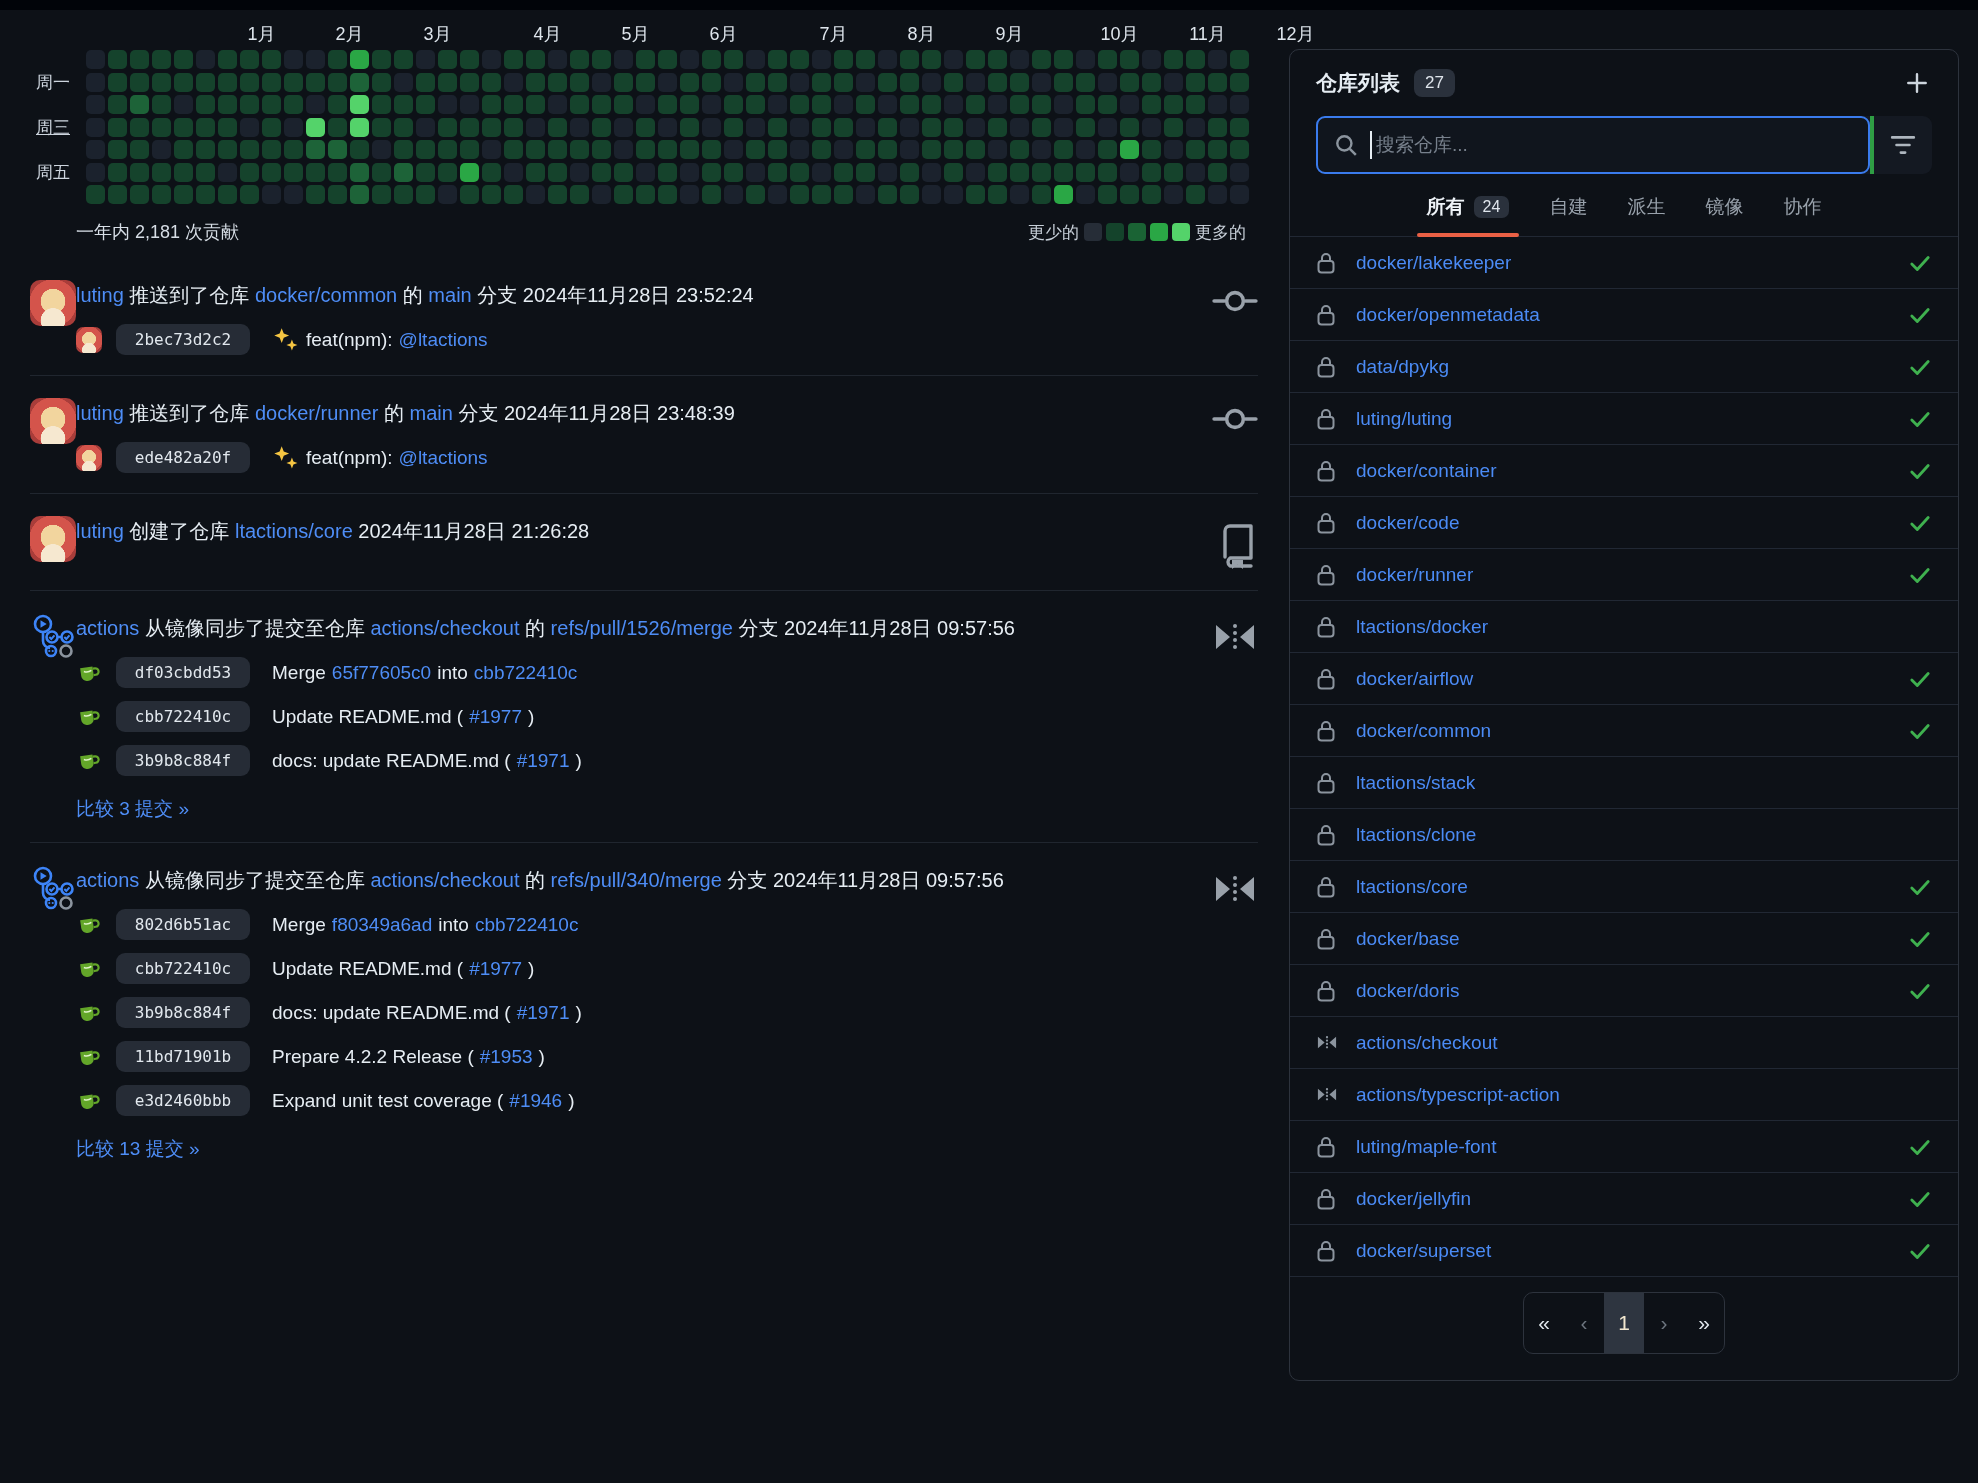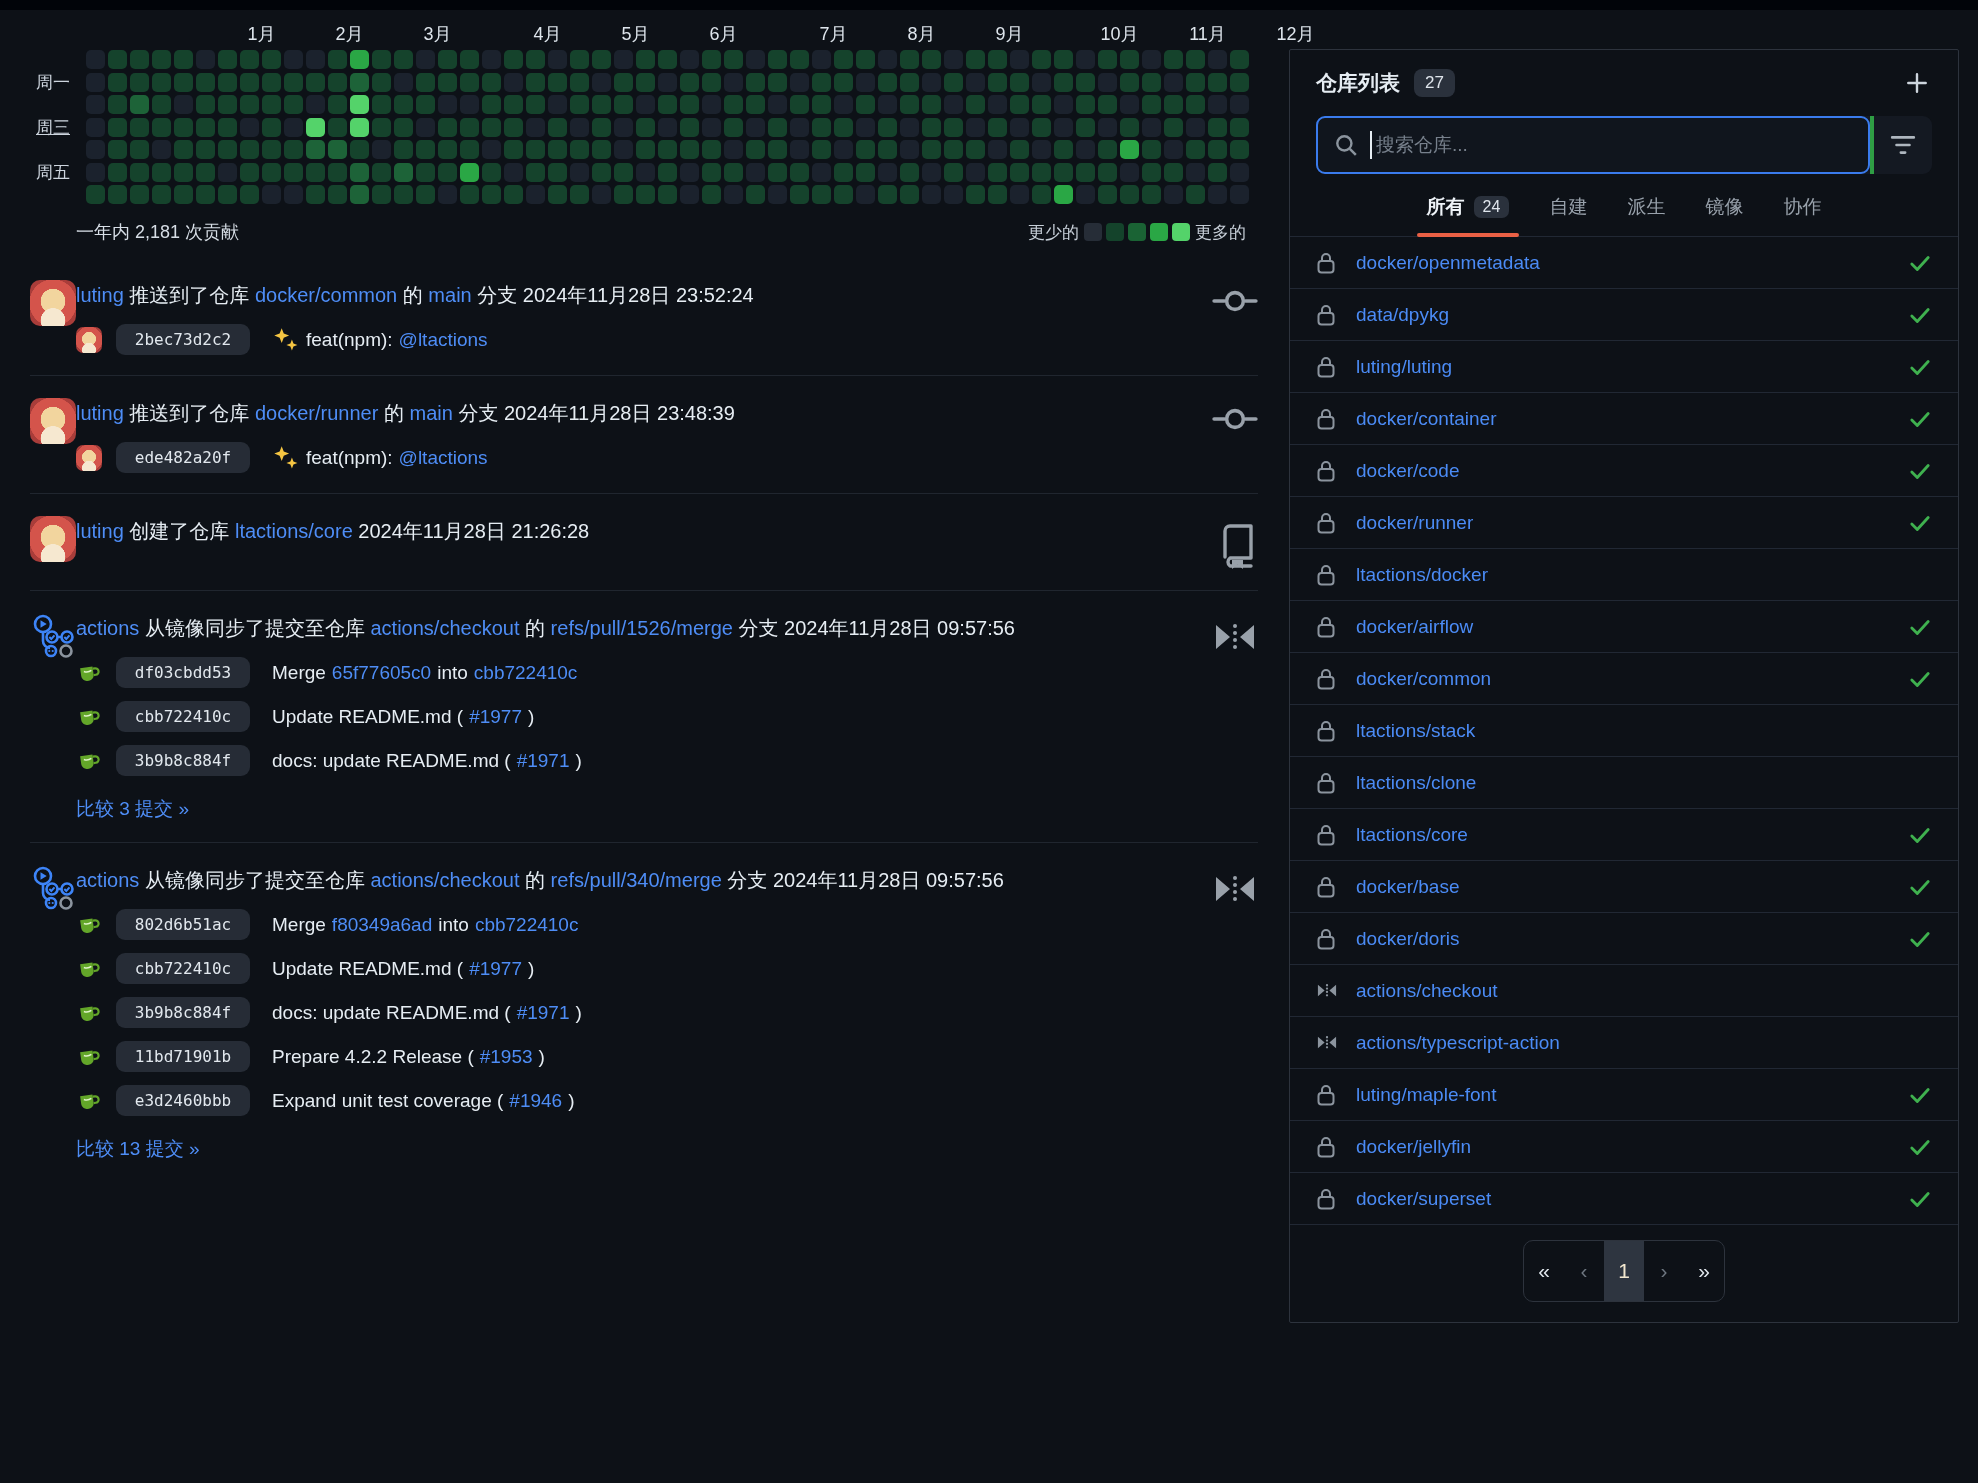--- a/index.html
+++ b/index.html
@@ -50,21 +50,21 @@
   .commit-msg { margin-left:22px; font-size:19px; color:#e6edf3; display:flex; align-items:center; gap:6px; white-space:nowrap; }
   .compare-link { margin-top:20px; font-size:19px; color:#4e8df6; cursor:pointer; }
   .entry-icon { flex:0 0 64px; display:flex; justify-content:flex-end; padding-top:6px; }
 
   
   .panel-col { position:absolute; left:1289px; top:28px; width:670px; }
   .seg-tabs { display:flex; height:70px; border:1px solid #2d333d; border-radius:10px; overflow:hidden; }
   .seg-tab { flex:1; display:flex; align-items:center; justify-content:center; font-size:20px; color:#e6edf3; background:#0f141c; cursor:pointer; }
   .seg-tab.active { background:#2e3540; }
 
-  .repo-card { margin-top:21px; border:1px solid #2d333d; border-radius:2px; padding-bottom:20px; }
+  .repo-card { margin-top:21px; border:1px solid #2d333d; border-radius:10px; padding-bottom:26px; }
   .card-header { display:flex; align-items:center; padding:18px 26px 14px 26px; }
   .card-title { font-size:21px; font-weight:bold; color:#e6edf3; }
   .count-badge { margin-left:14px; background:#2a313c; border-radius:8px; padding:4px 11px; font-size:17px; color:#dfe5ec; }
   .card-plus { margin-left:auto; width:30px; height:30px; display:flex; align-items:center; justify-content:center; cursor:pointer; }
 
   .search-row { display:flex; align-items:stretch; margin:4px 26px 0 26px; background:#141922; border-radius:9px; }
   .search-box { flex:1; height:58px; border:2px solid #3a7bed; border-radius:9px; background:#10151d; display:flex; align-items:center; padding:0 16px; }
   .search-box .caret { width:2px; height:28px; background:#e6edf3; margin-left:12px; }
   .search-input { flex:1; background:transparent; border:none; outline:none; font-size:19px; color:#e6edf3; margin-left:4px; font-family:inherit; }
   .search-input::placeholder { color:#77808c; }
@@ -857,20 +857,36 @@
     <div class="repo-list" id="repo-list">
         <div class="repo-row">
     <span class="repo-icon">
             <svg width="20" height="24" viewBox="0 0 20 24">
     <g fill="none" stroke="#8b949e" stroke-width="2">
       <rect x="2.5" y="10" width="15" height="11.5" rx="3"></rect>
       <path d="M6 10V7a4 4 0 018 0v3"></path>
     </g>
   </svg>
           </span>
+    <span class="repo-name">docker/lakekeeper</span>
+    <span class="repo-check">
+            <svg width="24" height="24" viewBox="0 0 22 22">
+    <path d="M3.5 12l5 5L18.5 6" fill="none" stroke="#3fb14f" stroke-width="2.6" stroke-linecap="round" stroke-linejoin="round"></path>
+  </svg>
+          </span>
+  </div>
+        <div class="repo-row">
+    <span class="repo-icon">
+            <svg width="20" height="24" viewBox="0 0 20 24">
+    <g fill="none" stroke="#8b949e" stroke-width="2">
+      <rect x="2.5" y="10" width="15" height="11.5" rx="3"></rect>
+      <path d="M6 10V7a4 4 0 018 0v3"></path>
+    </g>
+  </svg>
+          </span>
     <span class="repo-name">docker/openmetadata</span>
     <span class="repo-check">
             <svg width="24" height="24" viewBox="0 0 22 22">
     <path d="M3.5 12l5 5L18.5 6" fill="none" stroke="#3fb14f" stroke-width="2.6" stroke-linecap="round" stroke-linejoin="round"></path>
   </svg>
           </span>
   </div>
         <div class="repo-row">
     <span class="repo-icon">
             <svg width="20" height="24" viewBox="0 0 20 24">

